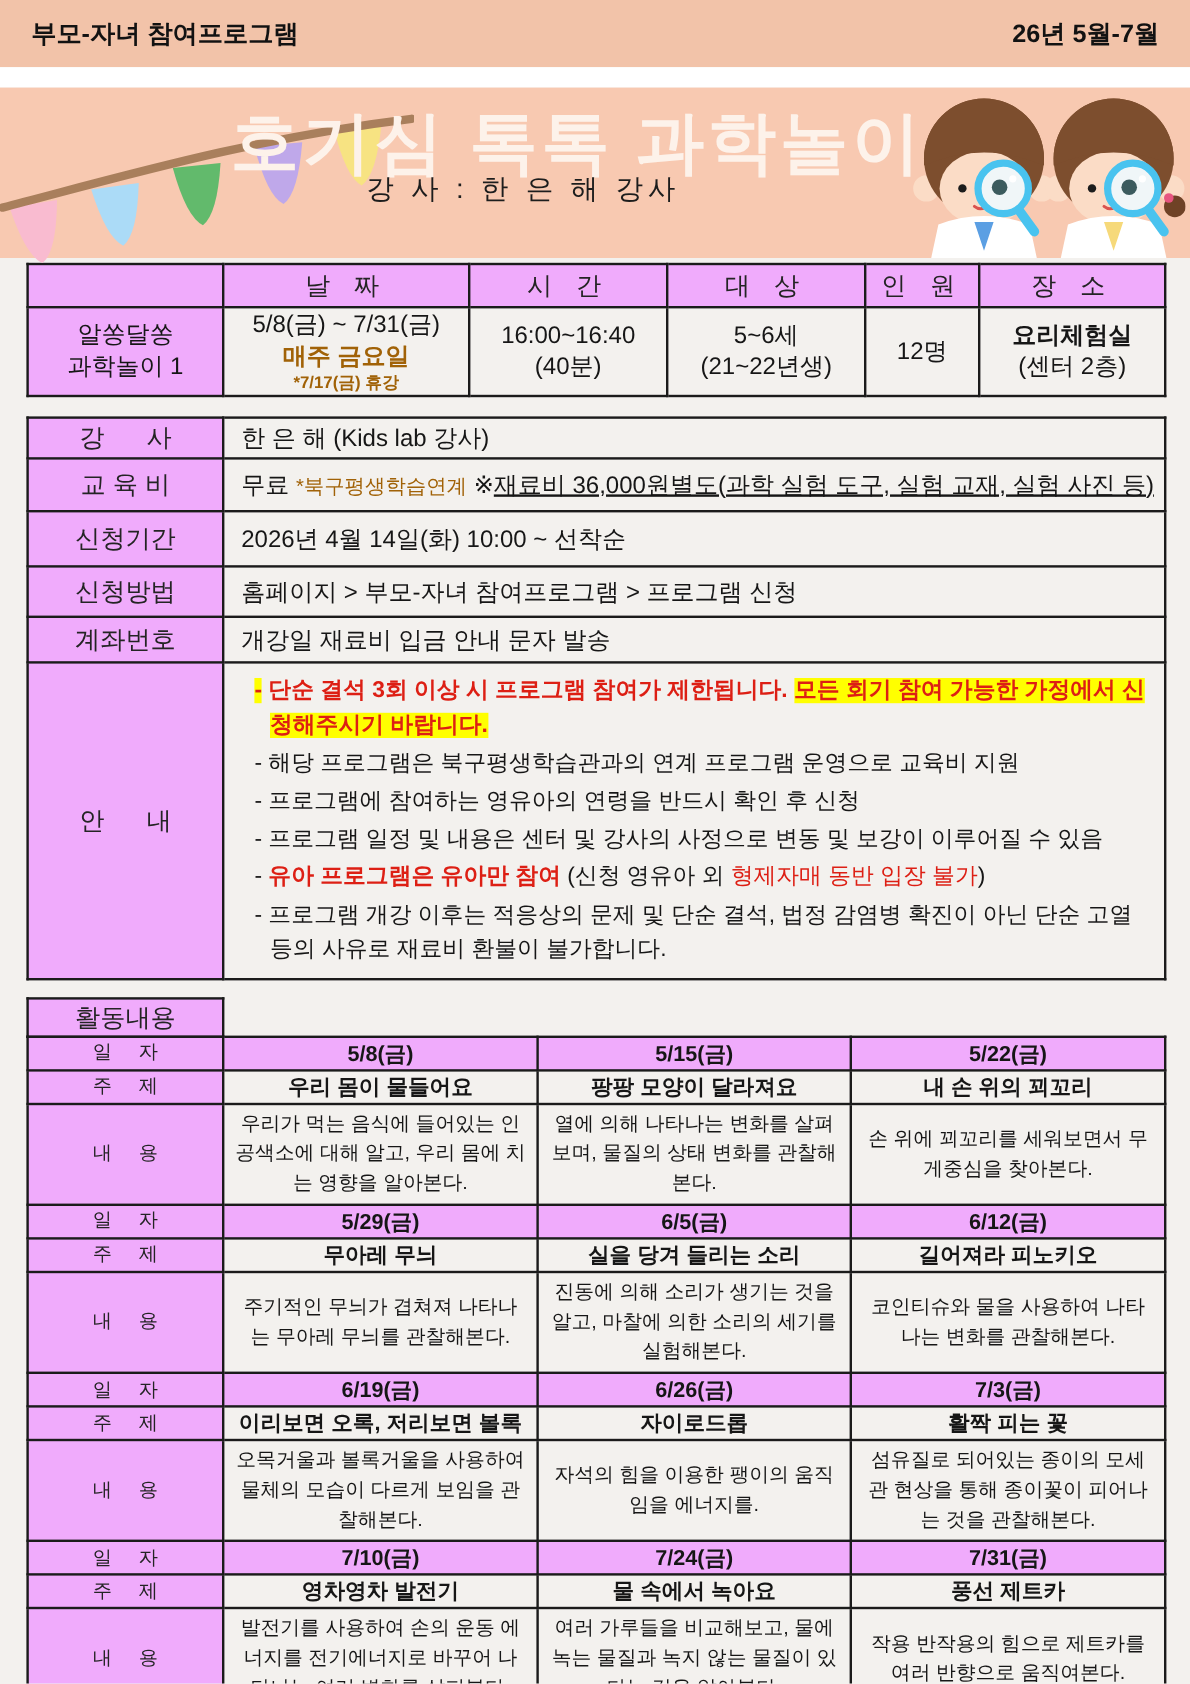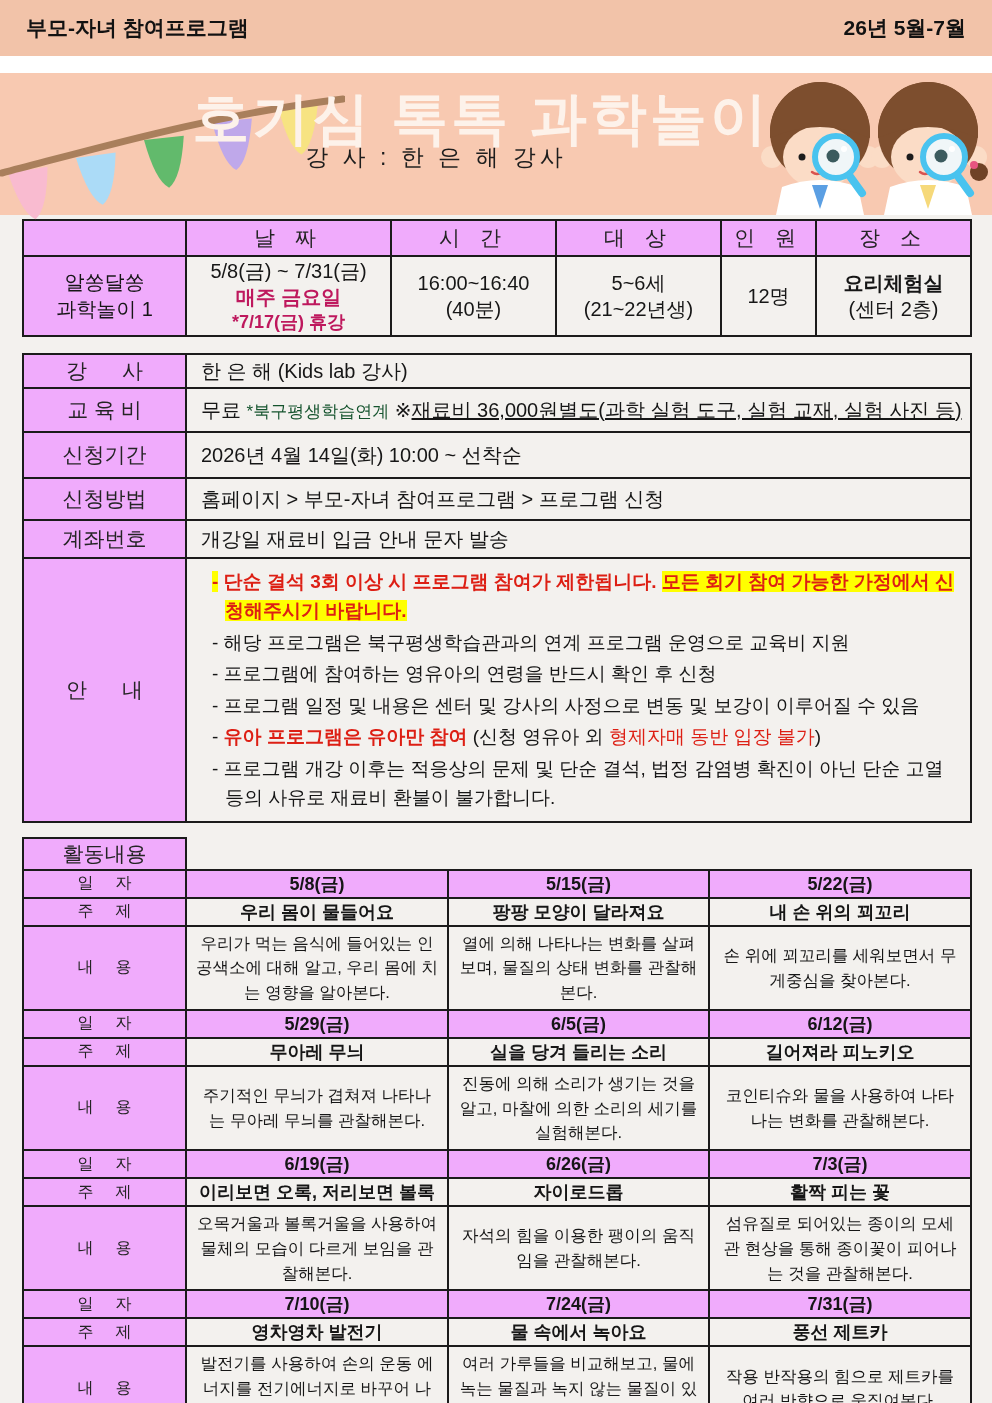--- a/index.html
+++ b/index.html
@@ -30,27 +30,27 @@
   .kids{position:absolute;right:4px;bottom:0;}
   
   table{border-collapse:collapse;table-layout:fixed;width:948px;margin-left:22px;}
   td{border:2px solid #1b1b1b;vertical-align:middle;box-sizing:border-box;}
   .peach{background:#f0abfc;}
   .c{text-align:center;}
   .hdr{font-size:21px;letter-spacing:7px;color:#242424;}
   .pre{white-space:pre-line;}
   .summary-name{font-size:20px;line-height:1.35;}
   .summary-val{font-size:20px;line-height:1.3;}
-  .red{color:#be185d;}
+  .red{color:#a16207;}
   .redtxt{color:#dd1f14;}
   .bold{font-weight:bold;}
-  .small-note{font-size:18px;font-weight:bold;}
+  .small-note{font-size:14px;font-weight:bold;}
   .info-label{font-size:21px;color:#242424;}
   .info-val{font-size:20px;padding-left:14px;}
-  .fee-red{color:#14532d;font-size:17px;}
+  .fee-red{color:#a16207;font-size:17px;}
   .uline{text-decoration:underline;}
   .notice-cell{padding:6px 10px 6px 12px;font-size:19px;line-height:1.55;}
   .notice-item{padding-left:26px;text-indent:-13px;margin:2px 0;}
   .hl{background:#ffff00;}
   .sched-date{font-size:18px;font-weight:bold;}
   .sched-topic{font-size:18px;font-weight:bold;}
   .sched-content{font-size:16.5px;line-height:1.5;padding:4px 8px;}
   .sched-label{font-size:16px;color:#242424;}
   .act-table{margin-top:14px;}
   .sched-table{margin-top:-2px;}
@@ -280,21 +280,21 @@
   </tr>
   <tr style="height:27px;">
     <td class="peach c sched-label">주&nbsp;&nbsp;&nbsp;&nbsp;&nbsp;제</td>
     <td class="c sched-topic">이리보면 오록, 저리보면 볼록</td>
     <td class="c sched-topic">자이로드롭</td>
     <td class="c sched-topic">활짝 피는 꽃</td>
   </tr>
   <tr style="height:70px;">
     <td class="peach c sched-label">내&nbsp;&nbsp;&nbsp;&nbsp;&nbsp;용</td>
     <td class="c sched-content">오목거울과 볼록거울을 사용하여 물체의 모습이 다르게 보임을 관찰해본다.</td>
-    <td class="c sched-content">자석의 힘을 이용한 팽이의 움직임을 관찰해본다.</td>
+    <td class="c sched-content">자석의 힘을 이용한 팽이의 움직임을 에너지를.</td>
     <td class="c sched-content">섬유질로 되어있는 종이의 모세관 현상을 통해 종이꽃이 피어나는 것을 관찰해본다.</td>
   </tr>
 
   <tr style="height:27px;">
     <td class="peach c sched-label">일&nbsp;&nbsp;&nbsp;&nbsp;&nbsp;자</td>
     <td class="peach c sched-date">7/10(금)</td>
     <td class="peach c sched-date">7/24(금)</td>
     <td class="peach c sched-date">7/31(금)</td>
   </tr>
   <tr style="height:27px;">

